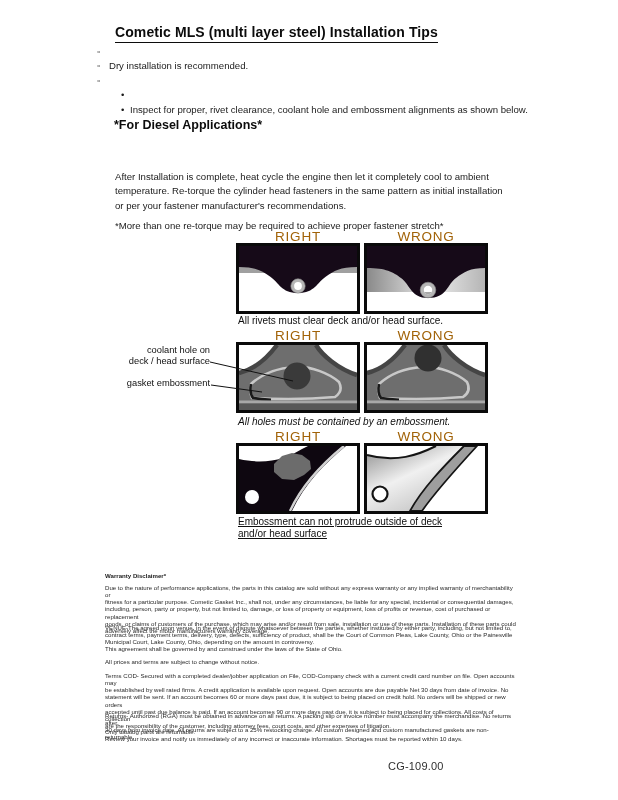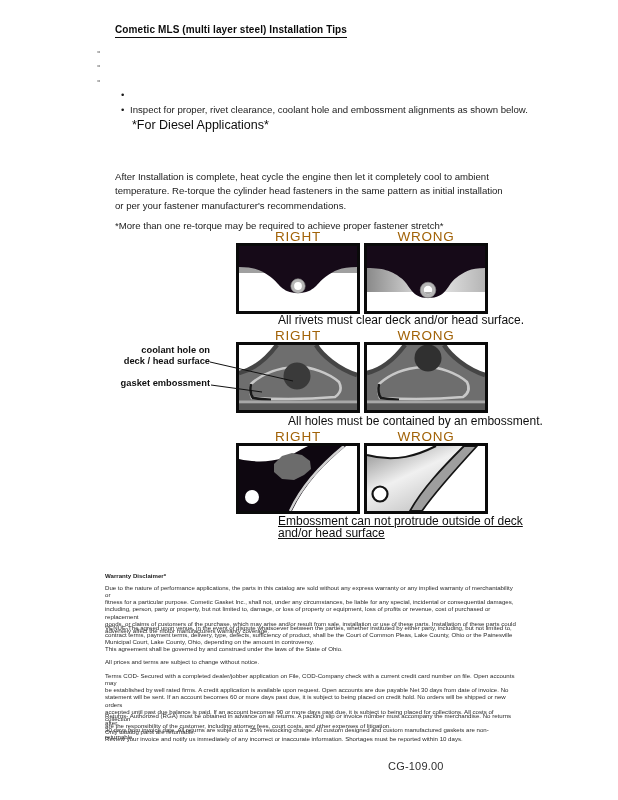--- a/index.html
+++ b/index.html
@@ -2,52 +2,53 @@
 <html><head>
 <meta charset="utf-8">
 <style>
   html,body{margin:0;padding:0;background:#ffffff;}
   .page{
     position:relative;width:618px;height:800px;background:#ffffff;
     font-family:"Liberation Sans",sans-serif;overflow:hidden;color:#1b1b1b;
   }
   .abs{position:absolute;}
   .doc-title{
-    left:115px;top:24px;font-size:10px;font-weight:bold;color:#0c0c0c;
+    left:115px;top:24px;font-size:14px;font-weight:bold;color:#0c0c0c;
     letter-spacing:.1px;border-bottom:1.6px solid #0c0c0c;padding-bottom:1.5px;
   }
   .bullets{left:97px;top:45px;font-size:9.6px;line-height:14.4px;color:#1b1b1b;}
   .b-row{display:flex;}
   .b-marker{width:12px;flex:none;}
   .b-row.sub{margin-left:24px;}
   .b-row.sub .b-marker{width:9px;}
-  .h-diesel{left:132px;top:118px;font-size:12.5px;font-weight:normal;color:#0c0c0c;}
+  .h-diesel{left:114px;top:118px;font-size:12.5px;font-weight:bold;color:#0c0c0c;}
   .para{left:115px;width:482px;font-size:9.6px;line-height:14.4px;white-space:pre-line;color:#1b1b1b;}
   .dlabel{width:124px;text-align:center;font-size:13.5px;letter-spacing:.8px;color:#a16207;}
   .dbox{width:124px;height:71px;}
-  .caption{font-size:12px;color:#0e0e0e;white-space:pre-line;line-height:11.5px;margin-left:40px;}
-  .ann{width:110px;text-align:right;font-size:9.3px;line-height:11px;color:#101010;white-space:pre-line;font-weight:bold;}
+  .caption{font-size:10px;color:#0e0e0e;white-space:pre-line;line-height:11.5px;}
+  .ann{width:110px;text-align:right;font-size:9.3px;line-height:11px;color:#101010;white-space:pre-line;}
   .warr{left:105px;width:412px;font-size:6.1px;line-height:7.15px;color:#2a2a2a;white-space:pre-line;}
   .warr-h{font-weight:bold;color:#1a1a1a;}
   .pagecode{left:388px;top:760px;font-size:11px;letter-spacing:.2px;color:#2f2f2f;}
   svg{display:block;}
 </style>
 </head>
 <body>
 
 <div class="page">
 
   <div class="abs doc-title">Cometic MLS (multi layer steel) Installation Tips</div>
 
   <div class="abs bullets">
     <div class="b-row">
       <span class="b-marker">◦</span>
     </div>
     <div class="b-row">
       <span class="b-marker">◦</span>
+      <span>Dry installation is recommended.</span>
     </div>
     <div class="b-row">
       <span class="b-marker">◦</span>
     </div>
     <div class="b-row sub">
       <span class="b-marker">•</span>
     </div>
     <div class="b-row sub">
       <span class="b-marker">•</span>
       <span>Inspect for proper, rivet clearance, coolant hole and embossment alignments as shown below.</span>
@@ -127,21 +128,21 @@
     <rect x="3" y="58.5" width="118" height="3" fill="#a8a8a8"></rect>
     <rect x="3" y="61.5" width="118" height="6.5" fill="#585858"></rect>
     <rect x="1.5" y="1.5" width="121" height="68" fill="none" stroke="#0a0a0a" stroke-width="3"></rect>
   </svg>
 
   <svg class="abs" style="left:205px;top:352px;pointer-events:none;" width="95" height="48" viewBox="0 0 95 48">
     <line x1="5" y1="10" x2="88" y2="29" stroke="#111111" stroke-width="1"></line>
     <line x1="6" y1="33" x2="57" y2="40" stroke="#111111" stroke-width="1"></line>
   </svg>
 
-  <div class="abs caption" style="left:248px;top:416px;">All holes must be contained by an embossment.</div>
+  <div class="abs caption" style="left:238px;top:416px;font-style:italic;">All holes must be contained by an embossment.</div>
 
   <div class="abs dlabel" style="left:236px;top:429px;">RIGHT</div>
   <div class="abs dlabel" style="left:364px;top:429px;">WRONG</div>
 
   <svg class="abs dbox" style="left:236px;top:443px;" viewBox="0 0 124 71">
     <rect x="0" y="0" width="124" height="71" fill="#ffffff"></rect>
     <path d="M3,16 C30,22 50,16 66,6 L72,3 L110,3 C88,21 68,42 56,68 L3,68 Z" fill="#0e0710"></path>
     <path d="M54,68 C66,42 86,21 108,3" fill="none" stroke="#d2d2d2" stroke-width="2.4"></path>
     <path d="M38,21 L46,13 L56,10 L66,12 L74,18 L75,26 L68,32 L58,37 L46,36 L38,29 Z" fill="#6c6c6c"></path>
     <circle cx="16" cy="54" r="7" fill="#ffffff"></circle>

